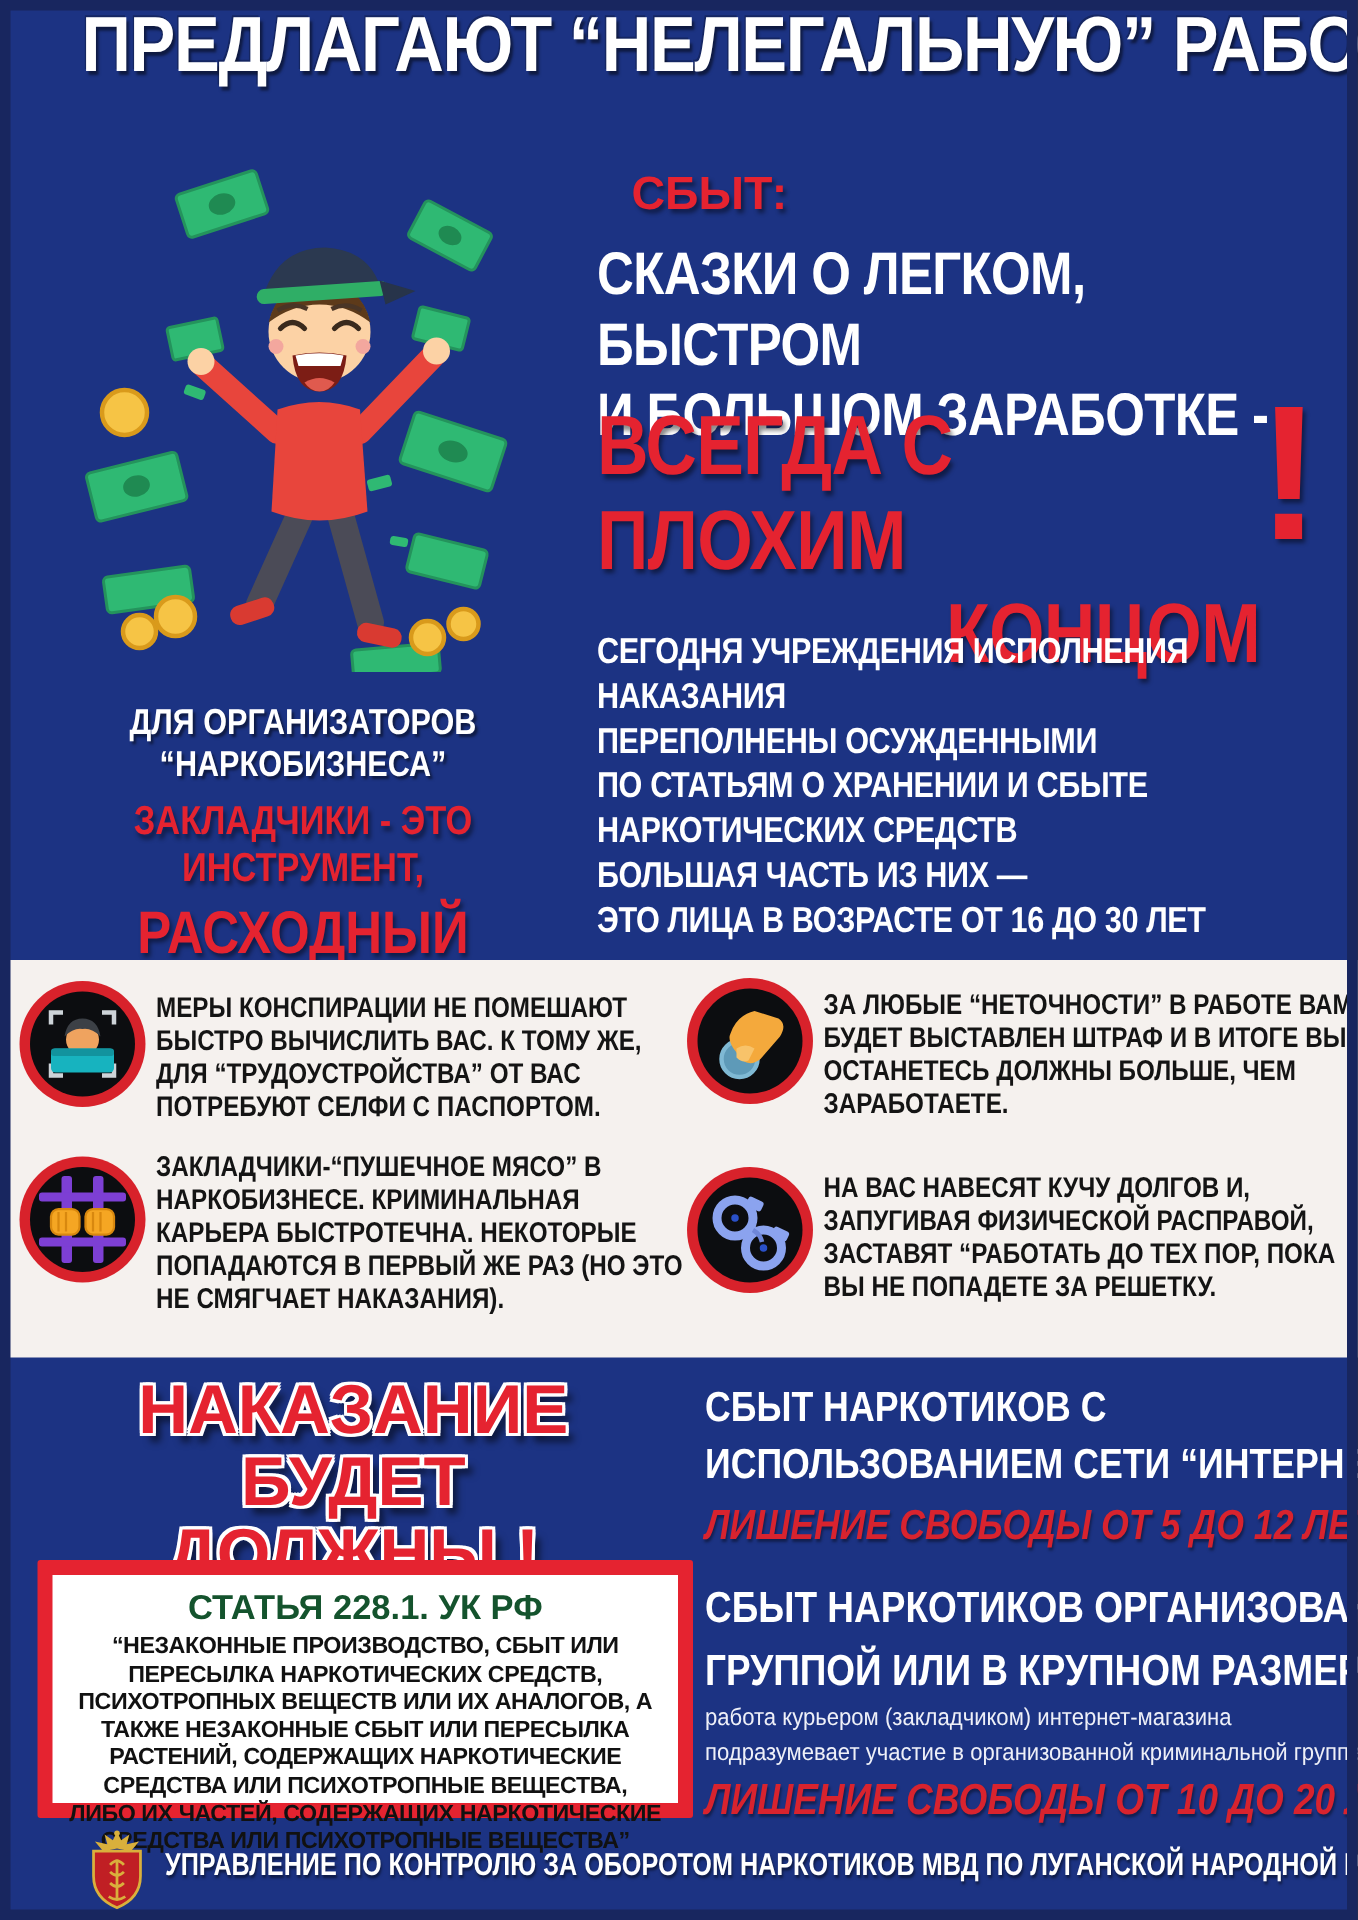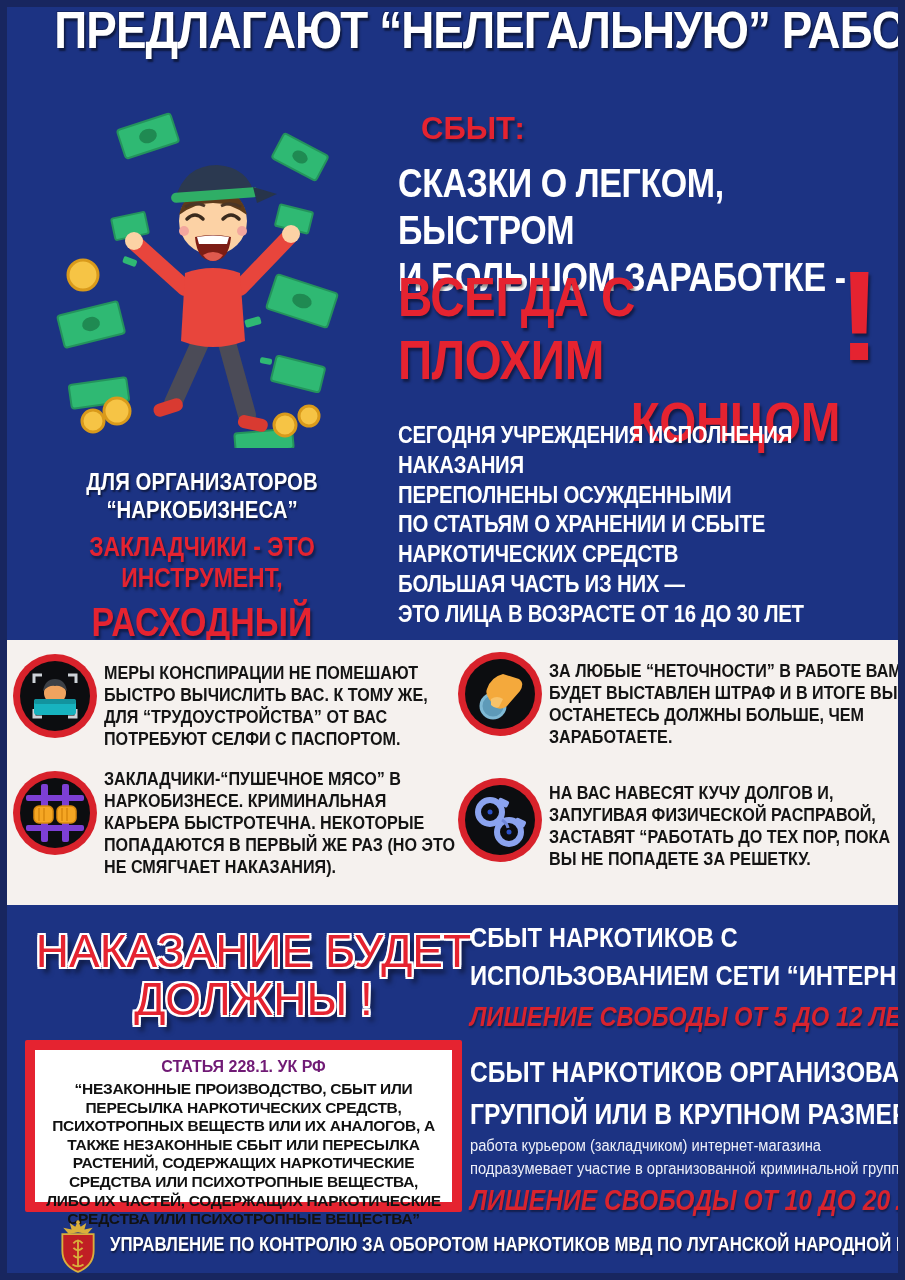--- a/index.html
+++ b/index.html
@@ -33,34 +33,33 @@
   .left-col { left:15px; top:468px; width:440px; text-align:center; transform:scaleX(0.85); transform-origin:left top; }
   .organizers { font-size:24px; color:#fff; font-weight:bold; text-shadow:2px 2px 2px rgba(0,0,0,0.5); }
   .tool { margin-top:8px; font-size:27px; font-weight:bold; }
   .material { margin-top:6px; font-size:40px; font-weight:bold; }
 
   .band { left:0; top:640px; width:905px; height:265px; background:var(--band_white,#f5f1ee); }
   .w-icon { width:86px; height:86px; }
   .w-text { font-size:19px; font-weight:bold; color:#141414; line-height:1.16; transform:scaleX(0.85); transform-origin:left top; }
 
   .punish-head {
-    left:35px; top:916px; width:437px; text-align:center;
-    font-size:46px; font-weight:normal; line-height:1.04; color:var(--accent_red,#e52330);
+    left:17px; top:916px; width:437px; text-align:center;
+    font-size:46px; font-weight:bold; line-height:1.04; color:var(--accent_red,#e52330);
     text-shadow:
       -2px -2px 0 #fff, 2px -2px 0 #fff, -2px 2px 0 #fff, 2px 2px 0 #fff,
       -2px 0 0 #fff, 2px 0 0 #fff, 0 -2px 0 #fff, 0 2px 0 #fff,
       5px 6px 5px rgba(0,0,0,0.55);
-    margin-top: 12px;
   }
   .article-box {
     left:25px; top:1040px; width:437px; height:172px; box-sizing:border-box;
     background:#ffffff; border:10px solid var(--accent_red,#e52330); border-radius:2px;
     padding:8px 10px; text-align:center;
   }
-  .article-title { font-size:16px; font-weight:bold; color:#701a75; }
+  .article-title { font-size:23px; font-weight:bold; color:#14532d; }
   .article-body { margin-top:4px; font-size:15.5px; font-weight:bold; color:#111; line-height:1.2; letter-spacing:-0.3px; }
 
   .r-line { left:470px; width:520px; transform:scaleX(0.85); transform-origin:left top; white-space:nowrap; }
   .rt { font-size:28px; font-weight:bold; color:#fff; }
   .rs { font-size:28px; font-weight:bold; font-style:italic; color:var(--deep_red,#d8232e); text-shadow:1px 2px 2px rgba(0,0,0,0.4); }
   .rn { font-size:16px; color:#eef0f8; transform:scaleX(0.92); }
 
   .footer-text {
     left:110px; top:1232px; width:990px; font-size:21px; font-weight:bold; color:#fff;
     transform:scaleX(0.80); transform-origin:left top; white-space:nowrap;

